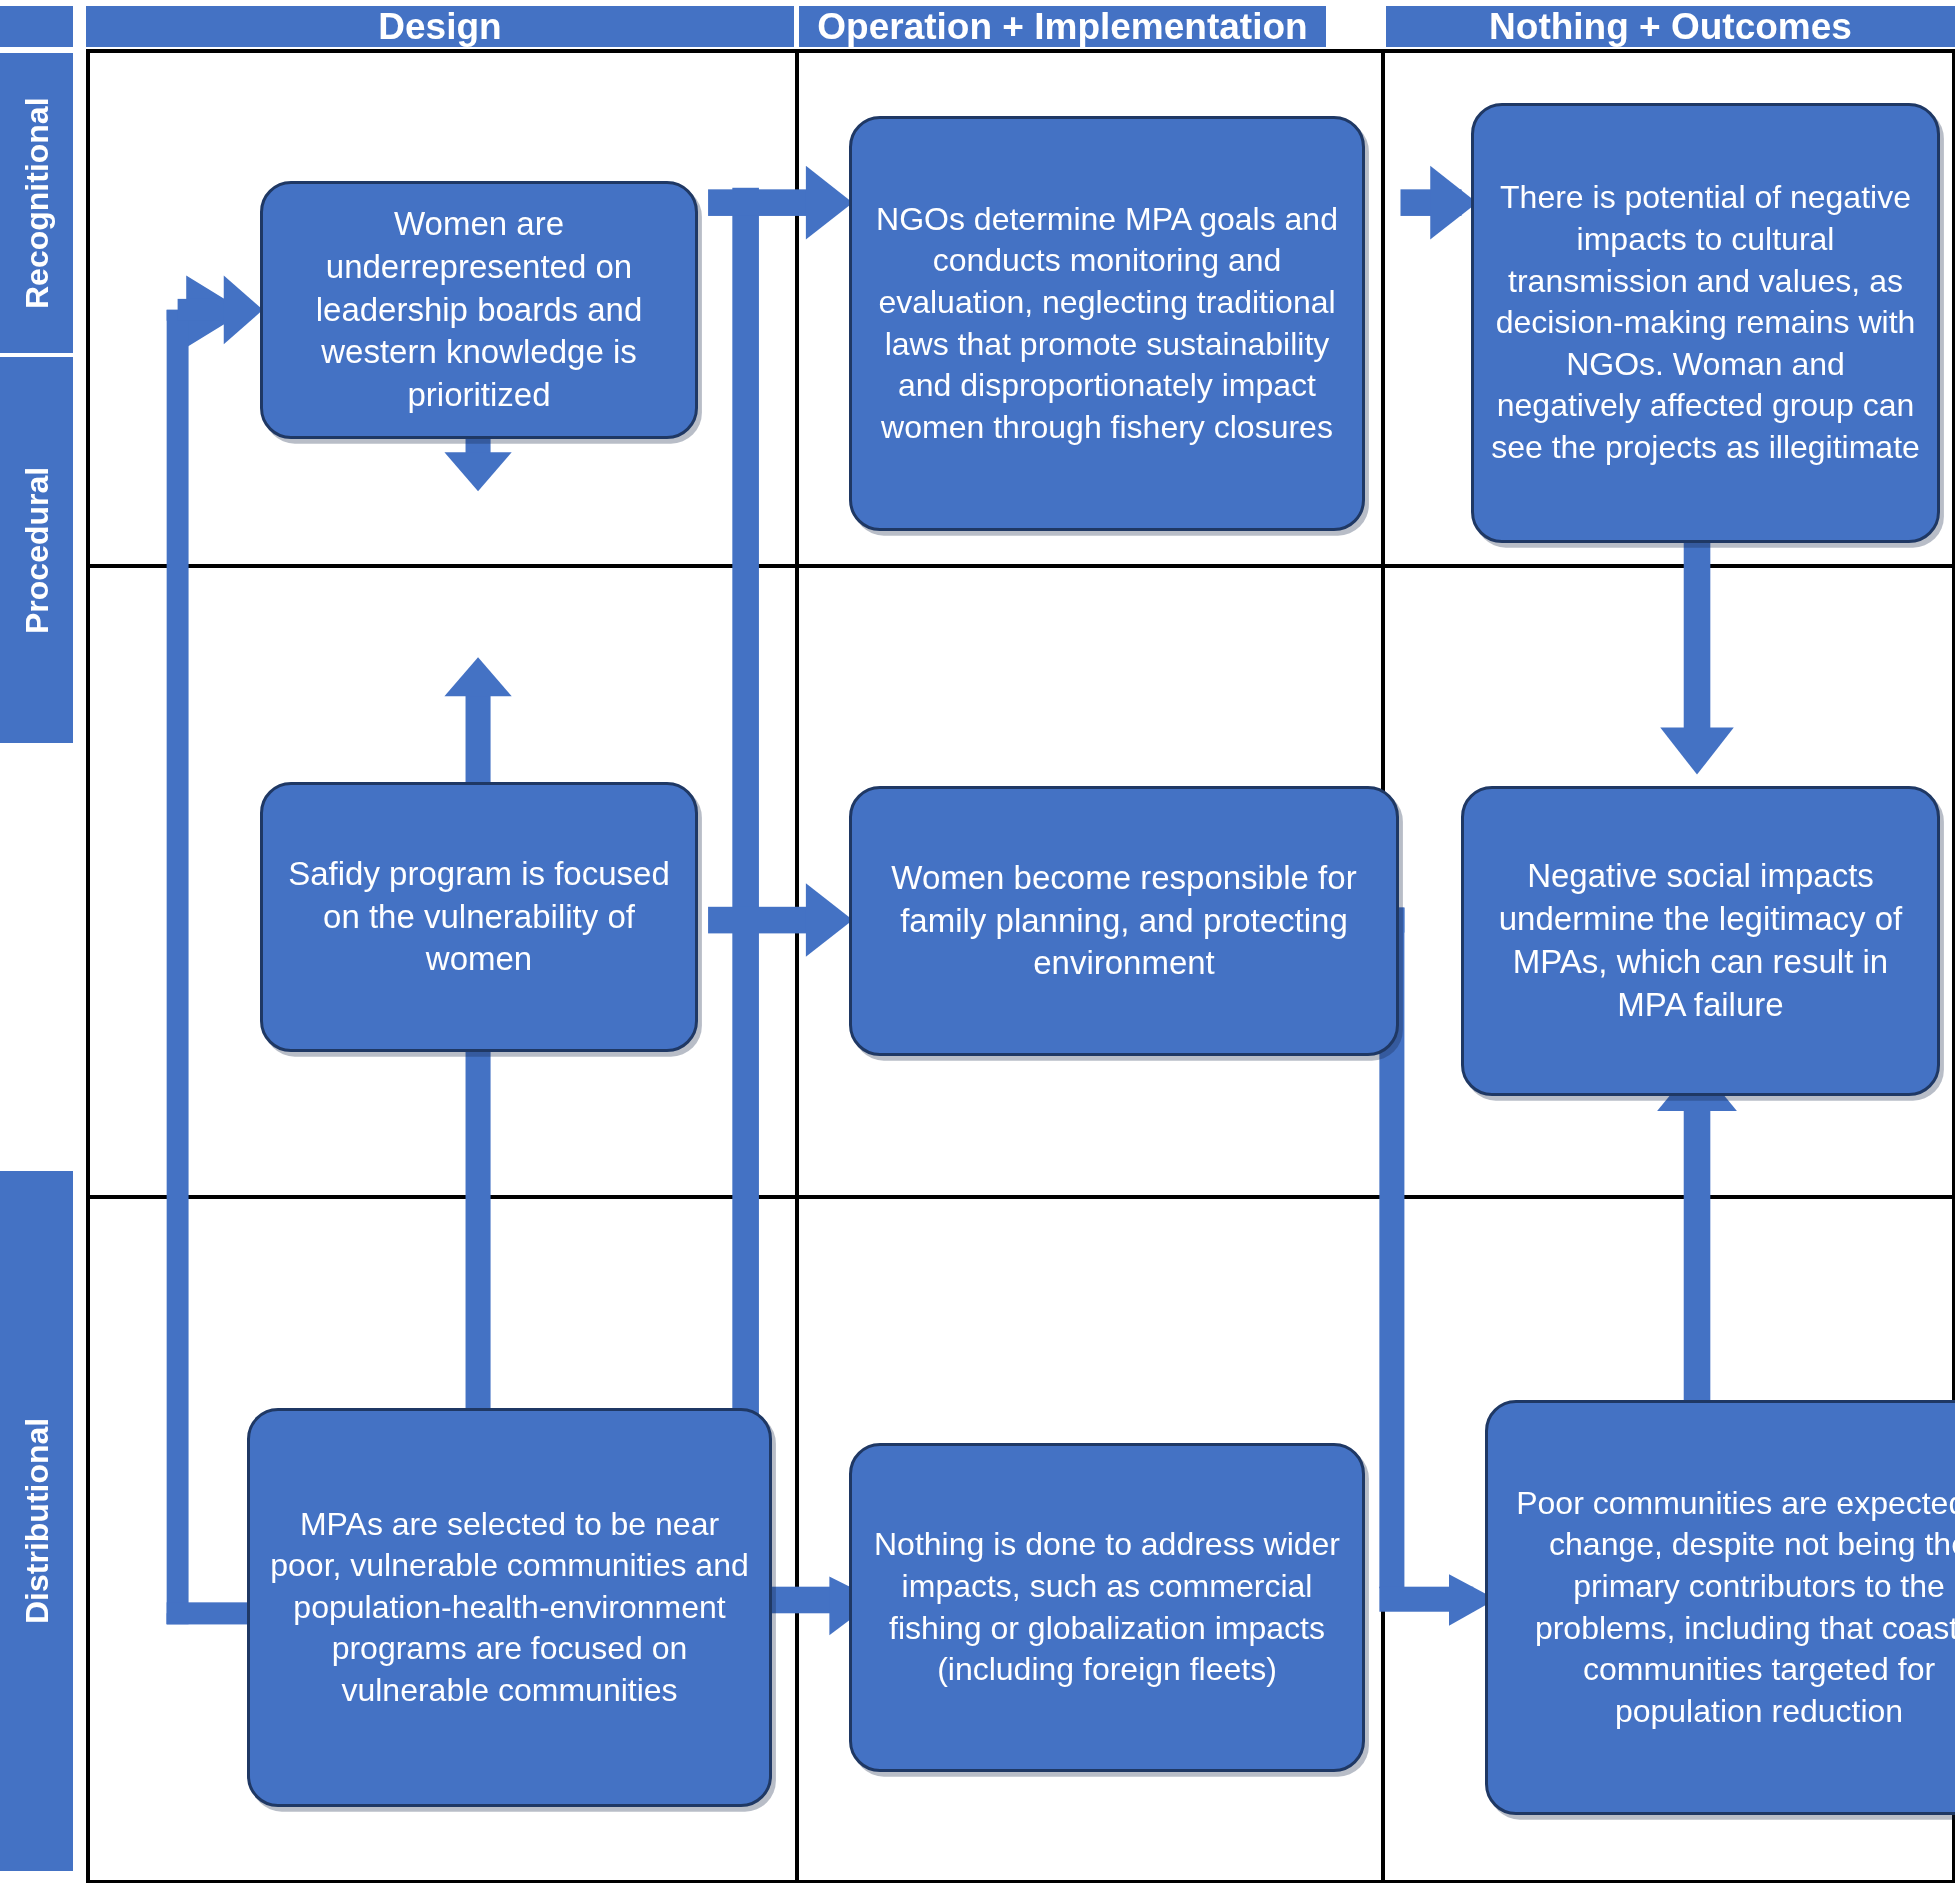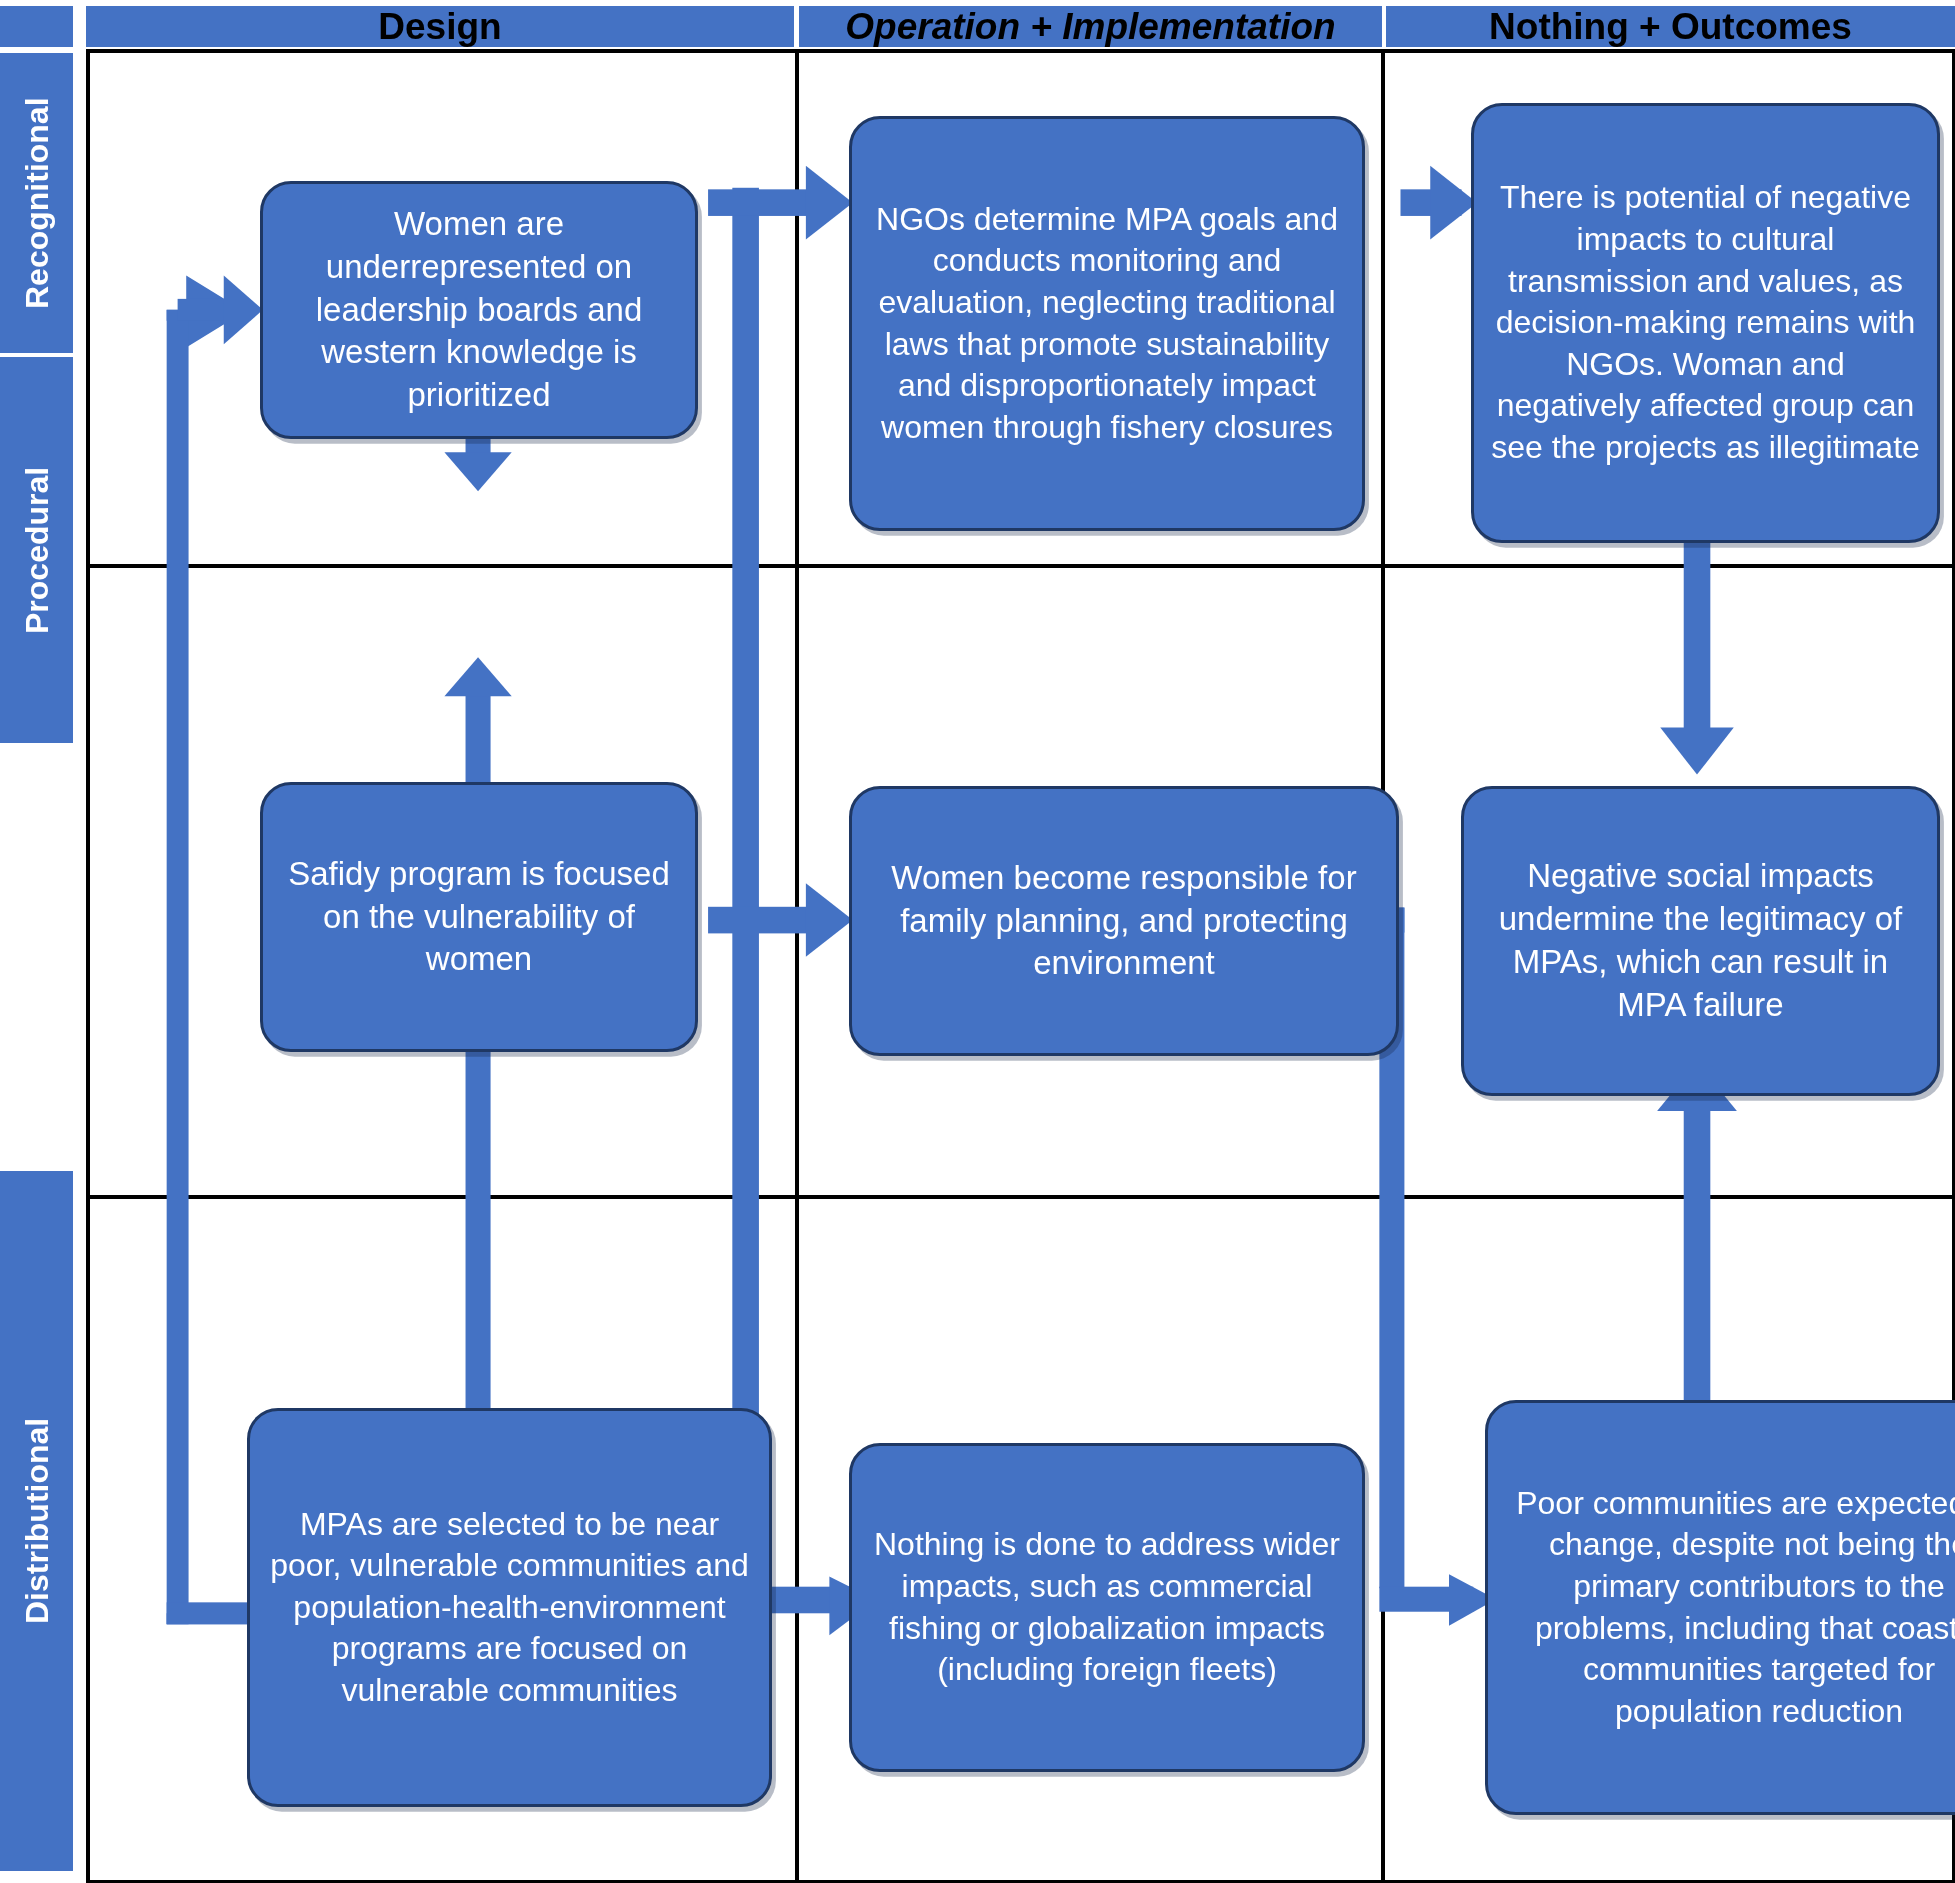--- a/index.html
+++ b/index.html
@@ -9,21 +9,21 @@
     width:1956px;
     height:1884px;
     background:#ffffff;
     overflow:hidden;
   }
 
   
   .colhead{
     position:absolute;
     background:#4472C4;
-    color:#000000;
+    color:#ffffff;
     font-weight:bold;
     font-size:37px;
     display:flex;
     align-items:center;
     justify-content:center;
     letter-spacing:0px;
     line-height:1;
   }
   .rowhead{
     position:absolute;
@@ -78,21 +78,21 @@
   .wire{fill:#4472C4;}
 </style>
 </head>
 <body>
 
 <div id="canvas">
 
   <div class="corner" style="left:0px;top:6.3px;width:73px;height:41px;"></div>
 
   <div class="colhead" style="left:86px;top:6.3px;width:708px;height:41px;">Design</div>
-  <div class="colhead" style="left:799px;top:6.3px;width:583px;height:41px;font-style:italic;">Operation + Implementation</div>
+  <div class="colhead" style="left:799px;top:6.3px;width:527px;height:41px;">Operation + Implementation</div>
   <div class="colhead" style="left:1386px;top:6.3px;width:569px;height:41px;">Nothing + Outcomes</div>
 
   <div class="rowhead" style="left:0px;top:53px;width:73px;height:300px;">Recognitional</div>
   <div class="rowhead" style="left:0px;top:357px;width:73px;height:386px;">Procedural</div>
   <div class="rowhead" style="left:0px;top:1171px;width:73px;height:700px;">Distributional</div>
 
   <div class="vline" style="left:86px;top:49px;height:1834px;"></div>
   <div class="vline" style="left:795px;top:49px;height:1834px;"></div>
   <div class="vline" style="left:1381px;top:49px;height:1834px;"></div>
   <div class="vline" style="left:1952px;top:49px;height:1834px;"></div>

